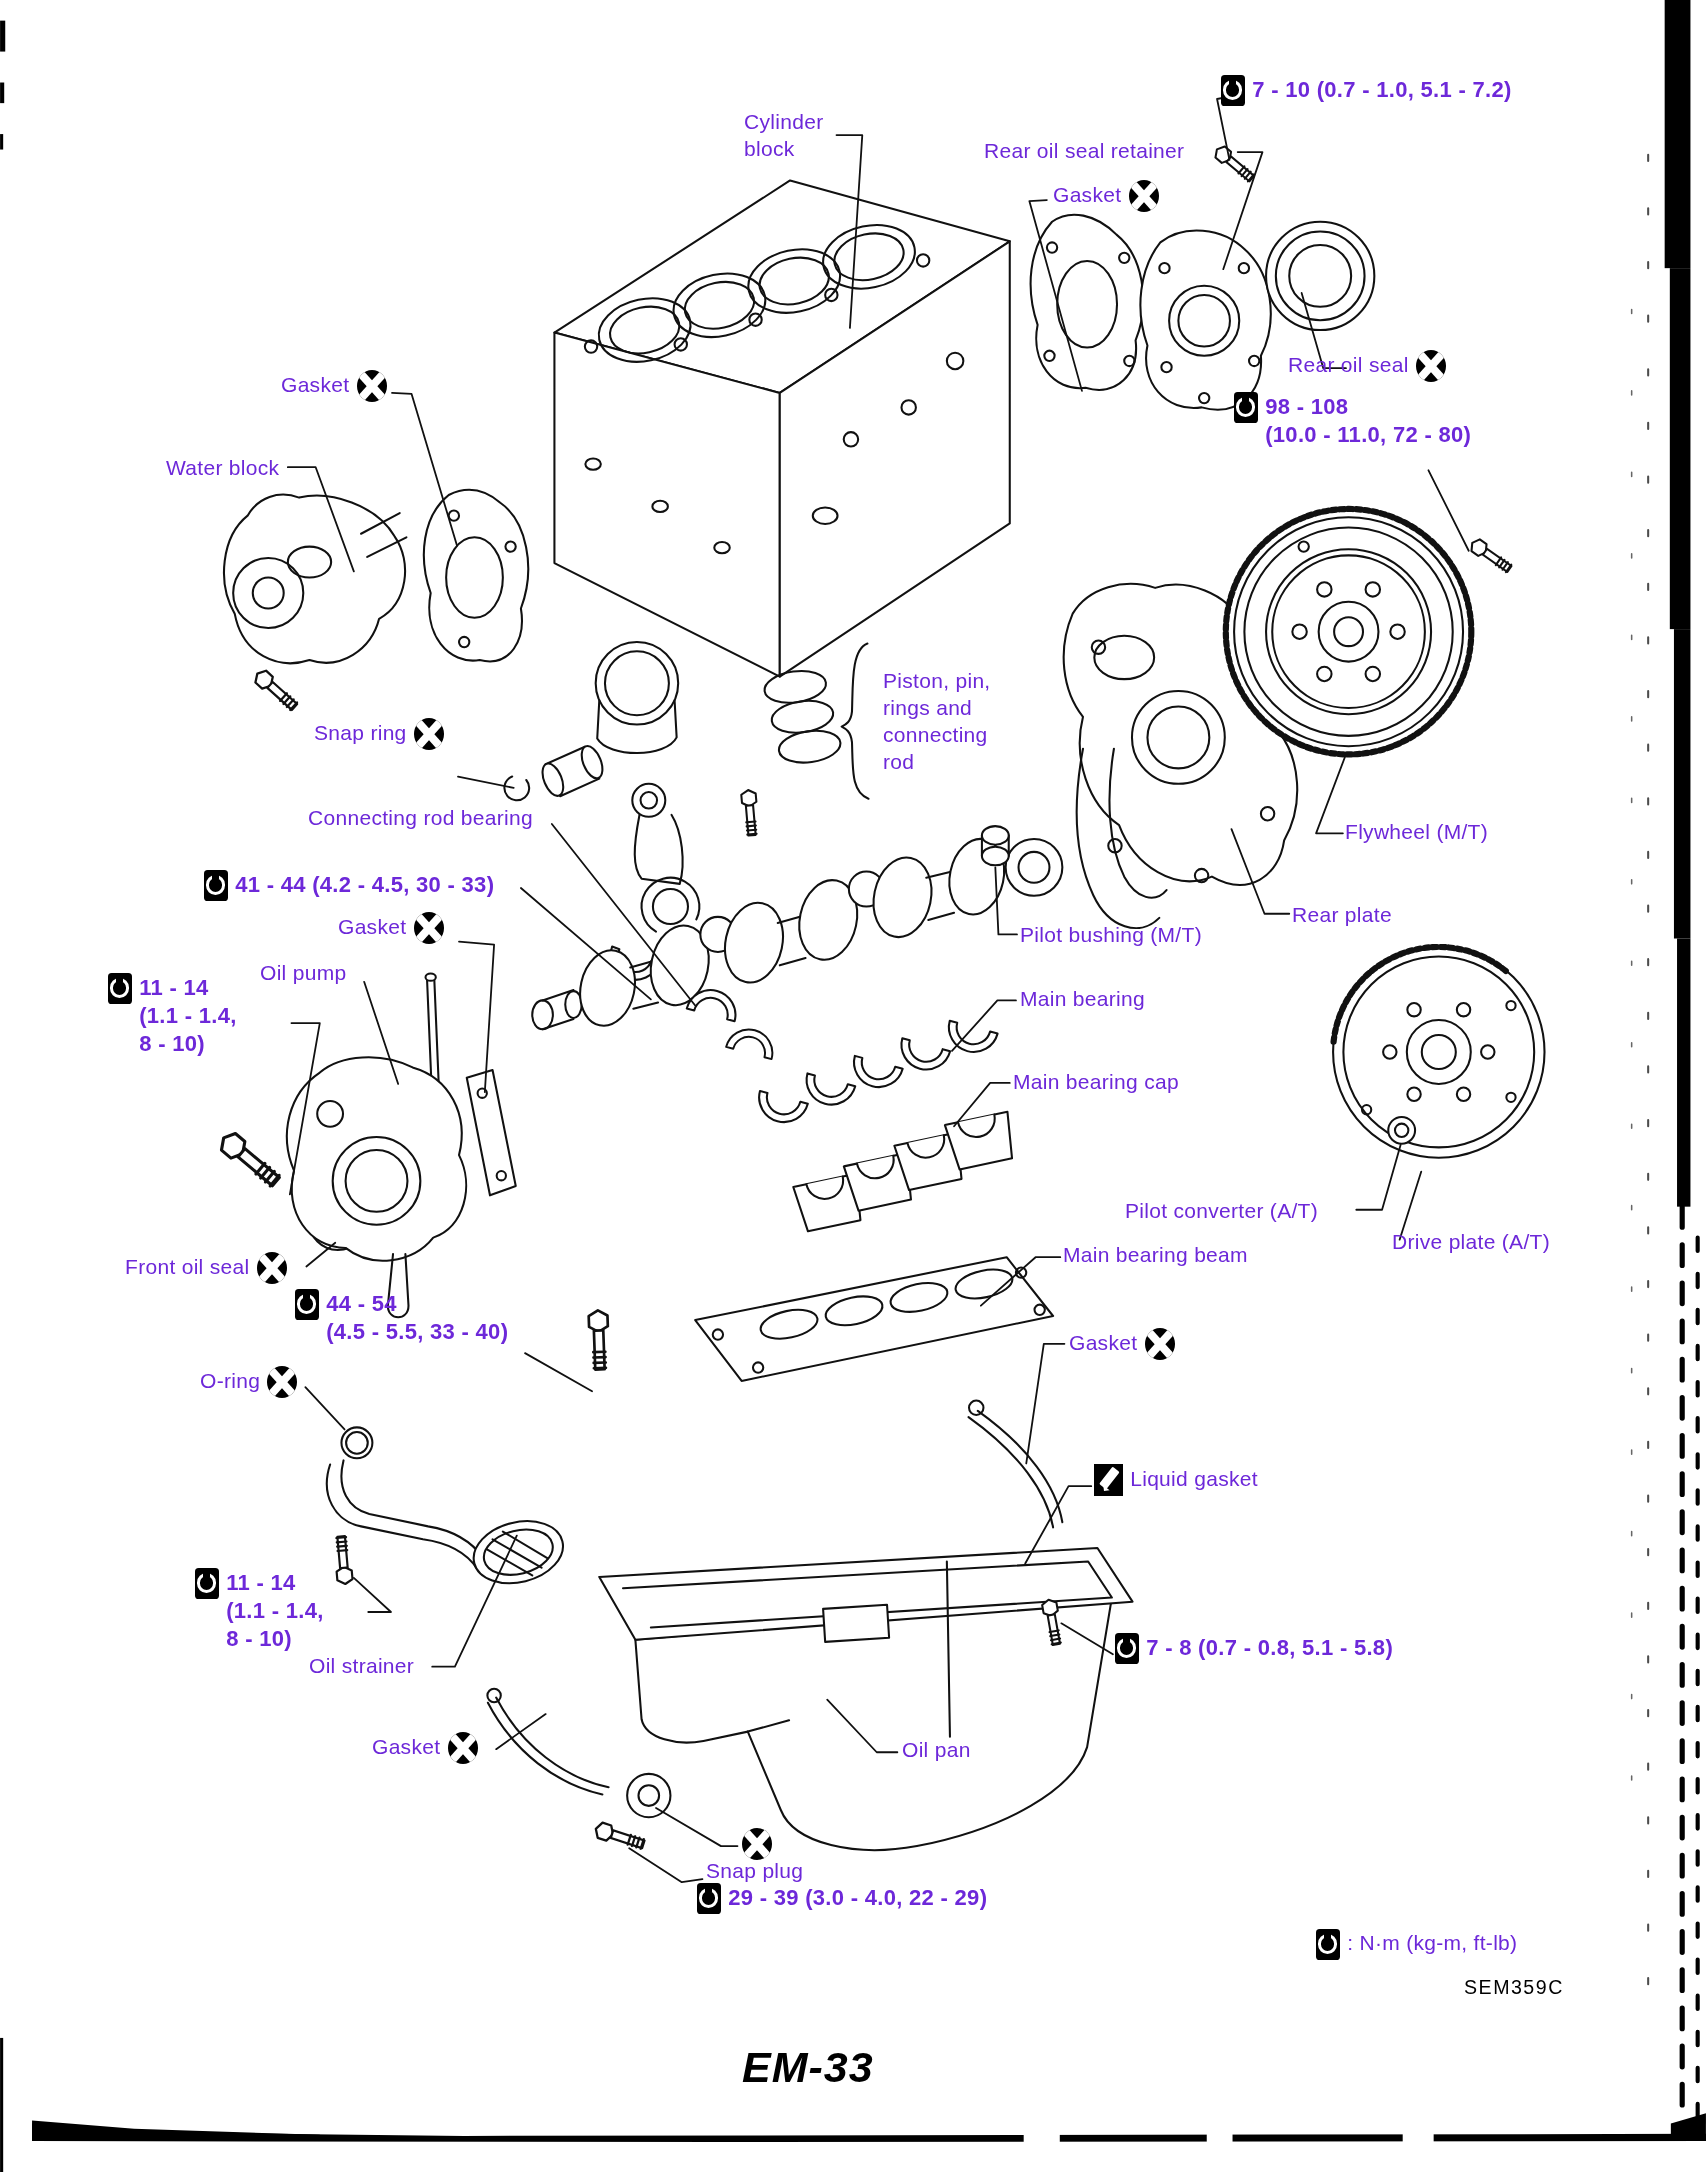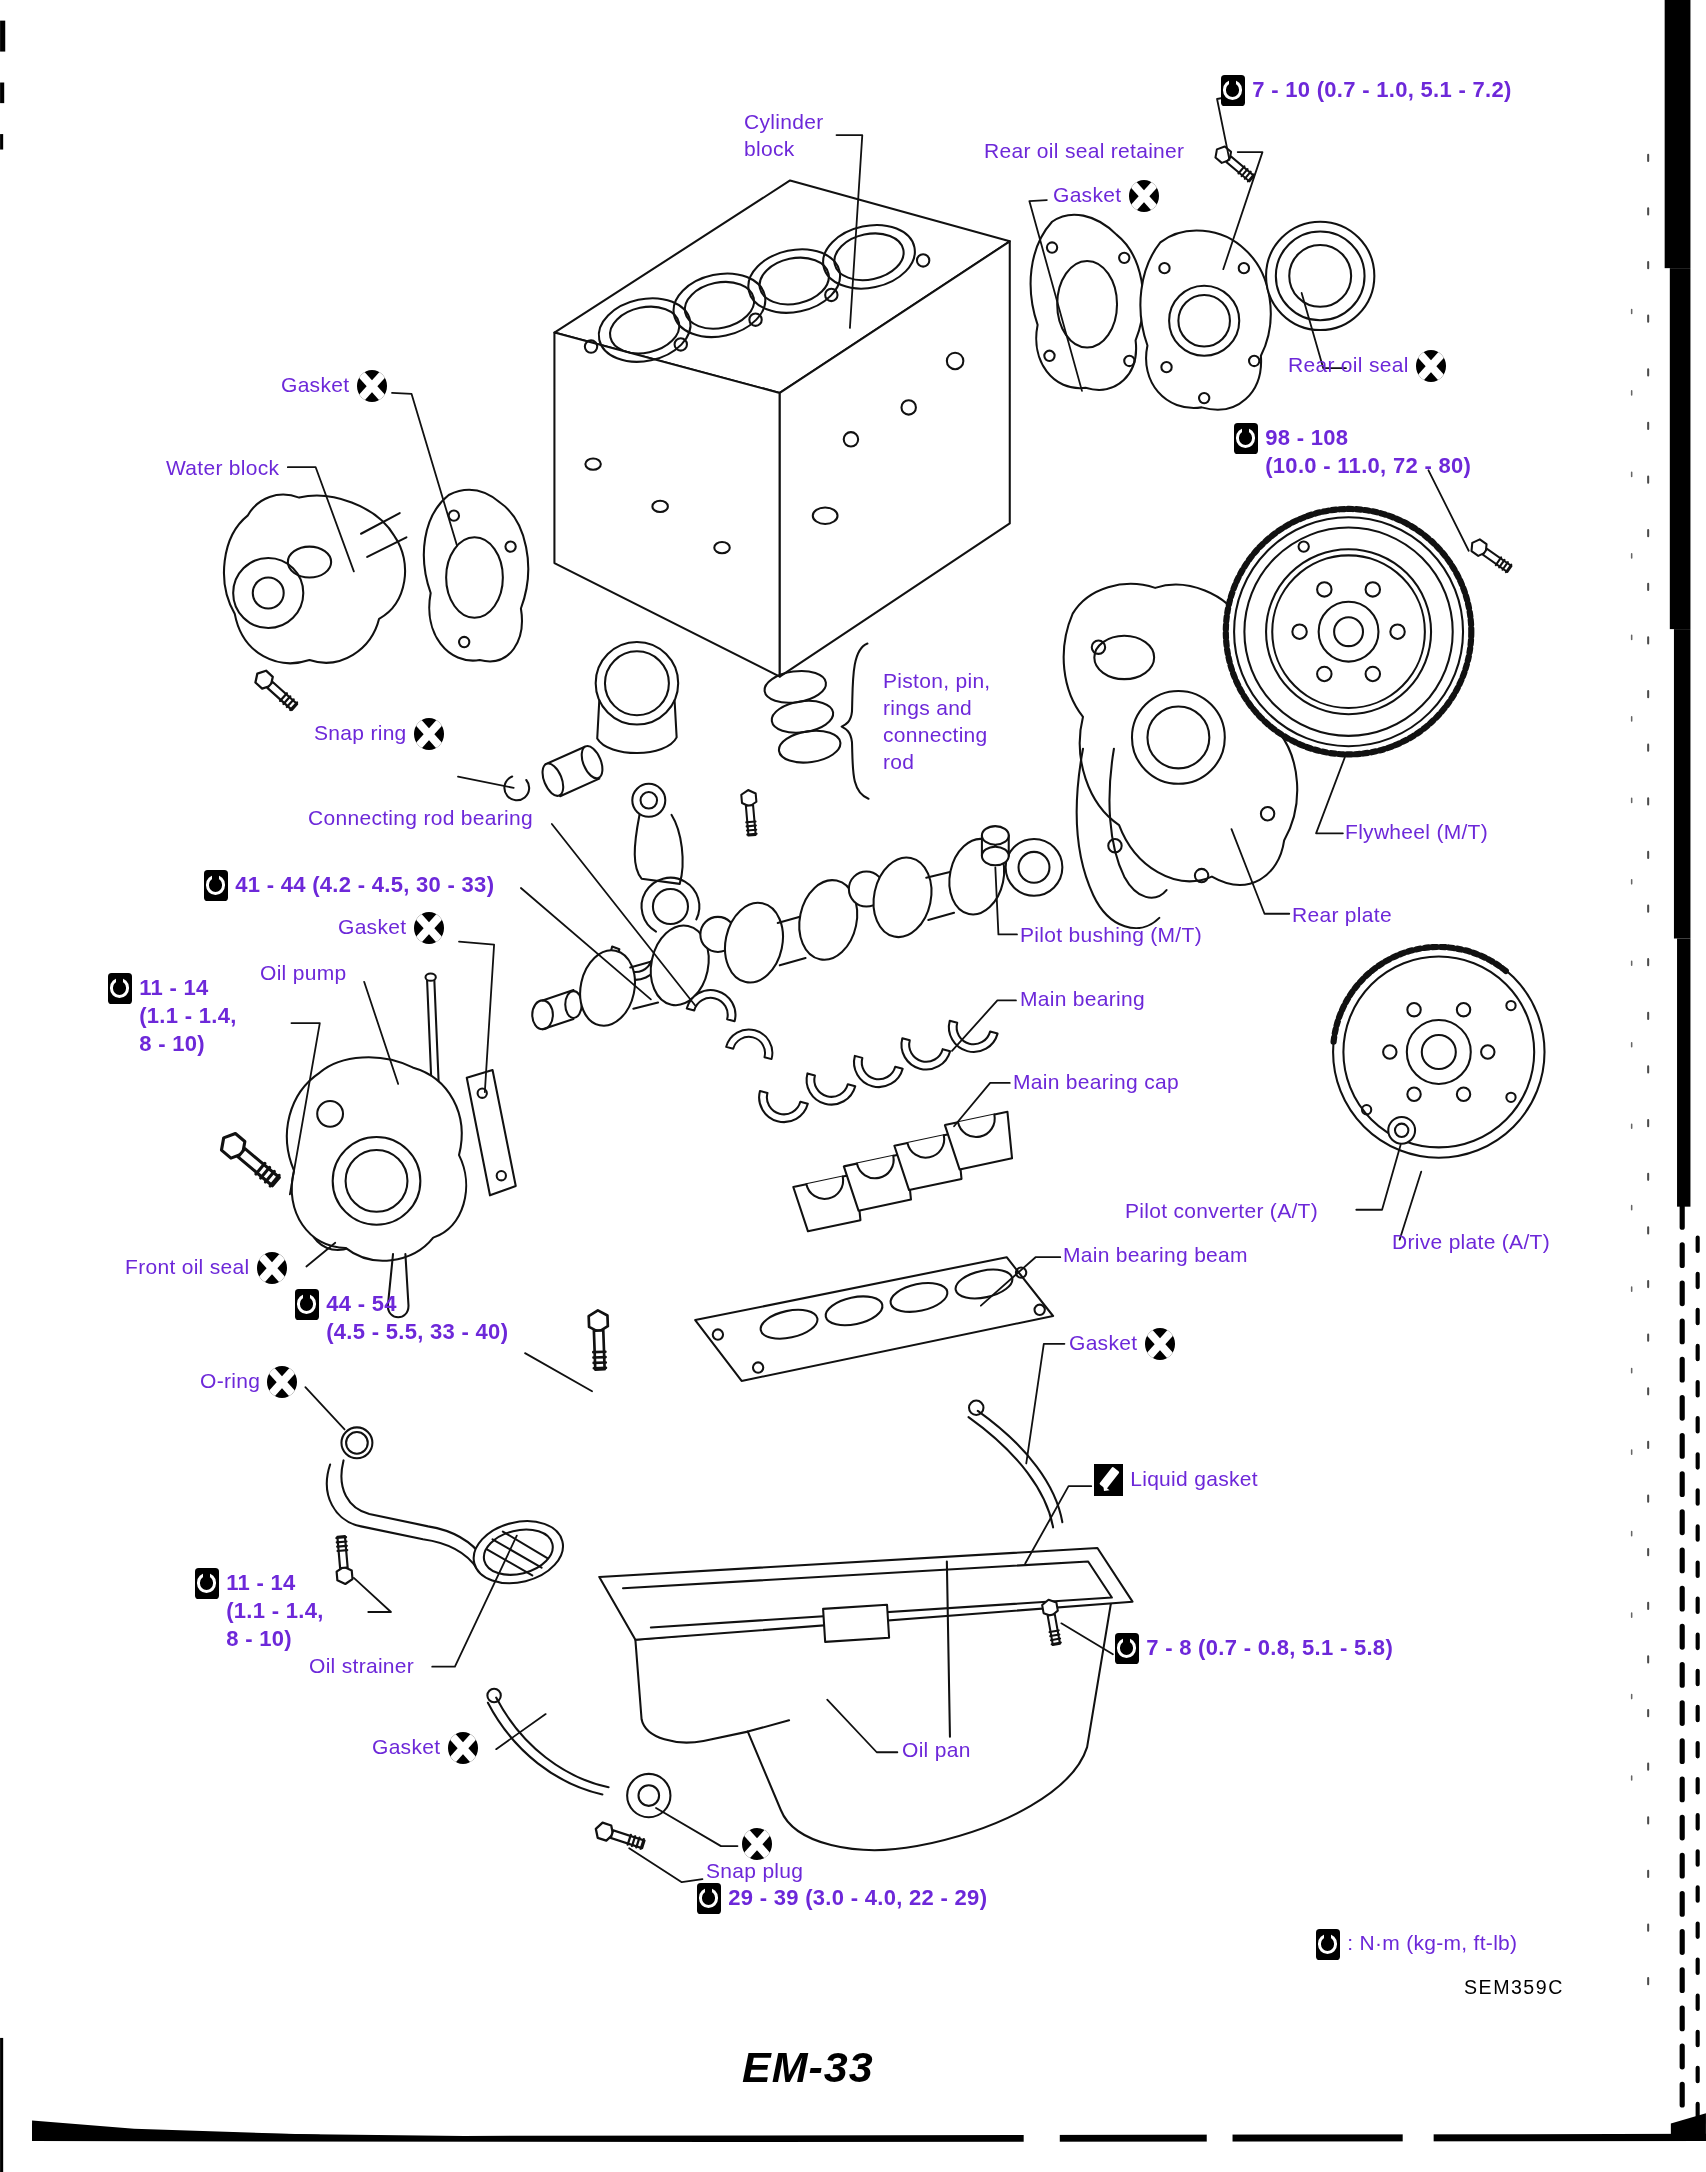--- a/index.html
+++ b/index.html
@@ -447,21 +447,21 @@
   <div class="callout" style="left:281px;top:372px">
     <span class="txt">Gasket</span>
     <span class="x-icon"></span>
   </div>
 
   <div class="callout" style="left:1288px;top:352px">
     <span class="txt">Rear oil seal</span>
     <span class="x-icon"></span>
   </div>
 
-  <div class="callout" style="left:1234px;top:424px">
+  <div class="callout" style="left:1234px;top:393px">
     <span class="t-icon"></span>
     <span class="txt spec">98 - 108
 (10.0 - 11.0, 72 - 80)</span>
   </div>
 
   <div class="callout" style="left:883px;top:668px">
     <span class="txt">Piston, pin,
 rings and
 connecting
 rod</span>

